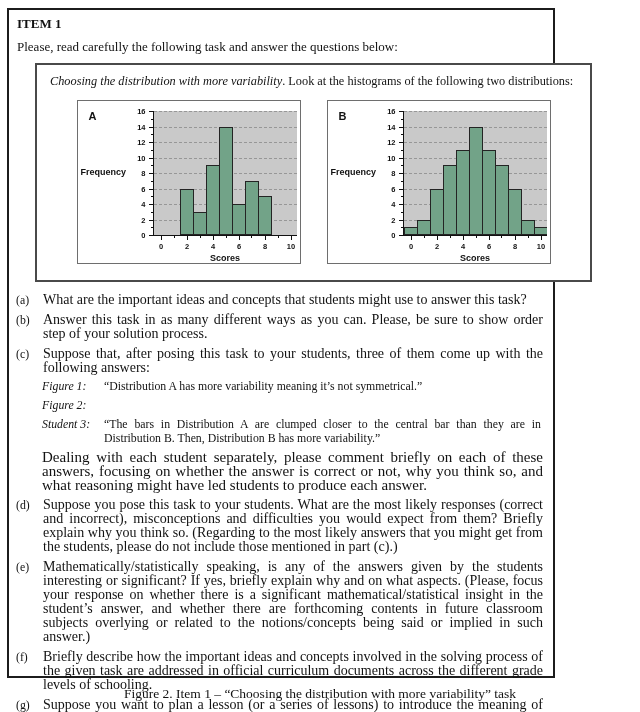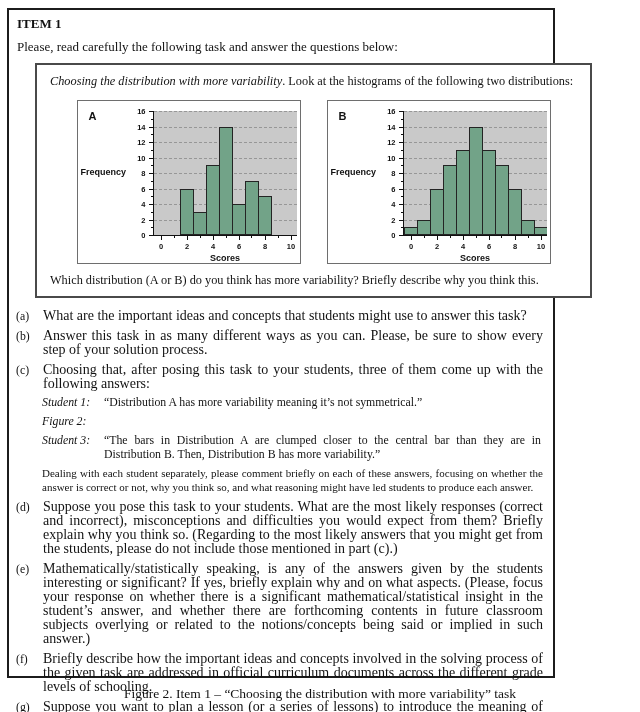--- a/index.html
+++ b/index.html
@@ -27,21 +27,21 @@
   }
   .task-question{font-size:12.3px;margin:8px 0 1px 3px;}
   .questions{margin:11px 10px 0 7px;}
   .q{display:flex;margin-bottom:6px;}
   .q .ql{width:27px;flex:none;font-size:11.8px;line-height:14px;}
   .q .qt{flex:1;font-size:14px;line-height:14px;text-align:justify;}
   .students{margin:0 0 0 26px;}
   .student{display:flex;margin-bottom:5px;}
   .student .sl{width:62px;flex:none;font-style:italic;font-size:11.8px;line-height:14px;}
   .student .sq{flex:1;font-size:11.8px;line-height:14px;text-align:justify;padding-right:2px;}
-  .dealing{margin:1px 0 6px 26px;font-size:11px;line-height:14px;text-align:justify;}
+  .dealing{margin:1px 0 6px 26px;font-size:15px;line-height:14px;text-align:justify;}
   .caption{
     position:absolute;left:0;top:686px;width:640px;text-align:center;
     font-size:13.5px;color:#121212;
   }
 </style>
 </head>
 <body>
 
 <div class="outer-box">
   <div class="item-header">ITEM 1</div>
@@ -182,40 +182,39 @@
           <div style="left: 173px; top: 135px; width: 1px; height: 2px; background: rgb(17, 17, 17); position: absolute;"></div>
           <div style="left: 187px; top: 135px; width: 1px; height: 4px; background: rgb(17, 17, 17); position: absolute;"></div>
           <div style="left: 179px; top: 141px; width: 17px; text-align: center; font: bold 7.5px &quot;Liberation Sans&quot;, sans-serif; color: rgb(17, 17, 17); position: absolute;">8</div>
           <div style="left: 200px; top: 135px; width: 1px; height: 2px; background: rgb(17, 17, 17); position: absolute;"></div>
           <div style="left: 213px; top: 135px; width: 1px; height: 4px; background: rgb(17, 17, 17); position: absolute;"></div>
           <div style="left: 205px; top: 141px; width: 17px; text-align: center; font: bold 7.5px &quot;Liberation Sans&quot;, sans-serif; color: rgb(17, 17, 17); position: absolute;">10</div>
           <div style="left: 76px; top: 152px; width: 143px; text-align: center; font: bold 9px &quot;Liberation Sans&quot;, sans-serif; color: rgb(17, 17, 17); position: absolute;">Scores</div>
           <div style="left: 3px; top: 66px; width: 46px; font: bold 9px &quot;Liberation Sans&quot;, sans-serif; color: rgb(17, 17, 17); position: absolute;">Frequency</div>
         </div>
     </div>
-    <div class="task-question">Which distribution (A or B) do you think has more variability? Briefly describe why you think this.</div>
   </div>
 
   <div class="questions">
     <div class="q">
       <div class="ql">(a)</div>
       <div class="qt">What are the important ideas and concepts that students might use to answer this task?</div>
     </div>
     <div class="q">
       <div class="ql">(b)</div>
-      <div class="qt">Answer this task in as many different ways as you can. Please, be sure to show every step of your solution process.</div>
+      <div class="qt">Answer this task in as many different ways as you can. Please, be sure to show order step of your solution process.</div>
     </div>
     <div class="q" style="margin-bottom:4px;">
       <div class="ql">(c)</div>
-      <div class="qt">Choosing that, after posing this task to your students, three of them come up with the following answers:</div>
+      <div class="qt">Suppose that, after posing this task to your students, three of them come up with the following answers:</div>
     </div>
 
     <div class="students">
       <div class="student">
-        <div class="sl">Student 1:</div>
+        <div class="sl">Figure 1:</div>
         <div class="sq">“Distribution A has more variability meaning it’s not symmetrical.”</div>
       </div>
       <div class="student">
         <div class="sl">Figure 2:</div>
       </div>
       <div class="student">
         <div class="sl">Student 3:</div>
         <div class="sq">“The bars in Distribution A are clumped closer to the central bar than they are in Distribution B. Then, Distribution B has more variability.”</div>
       </div>
     </div>

